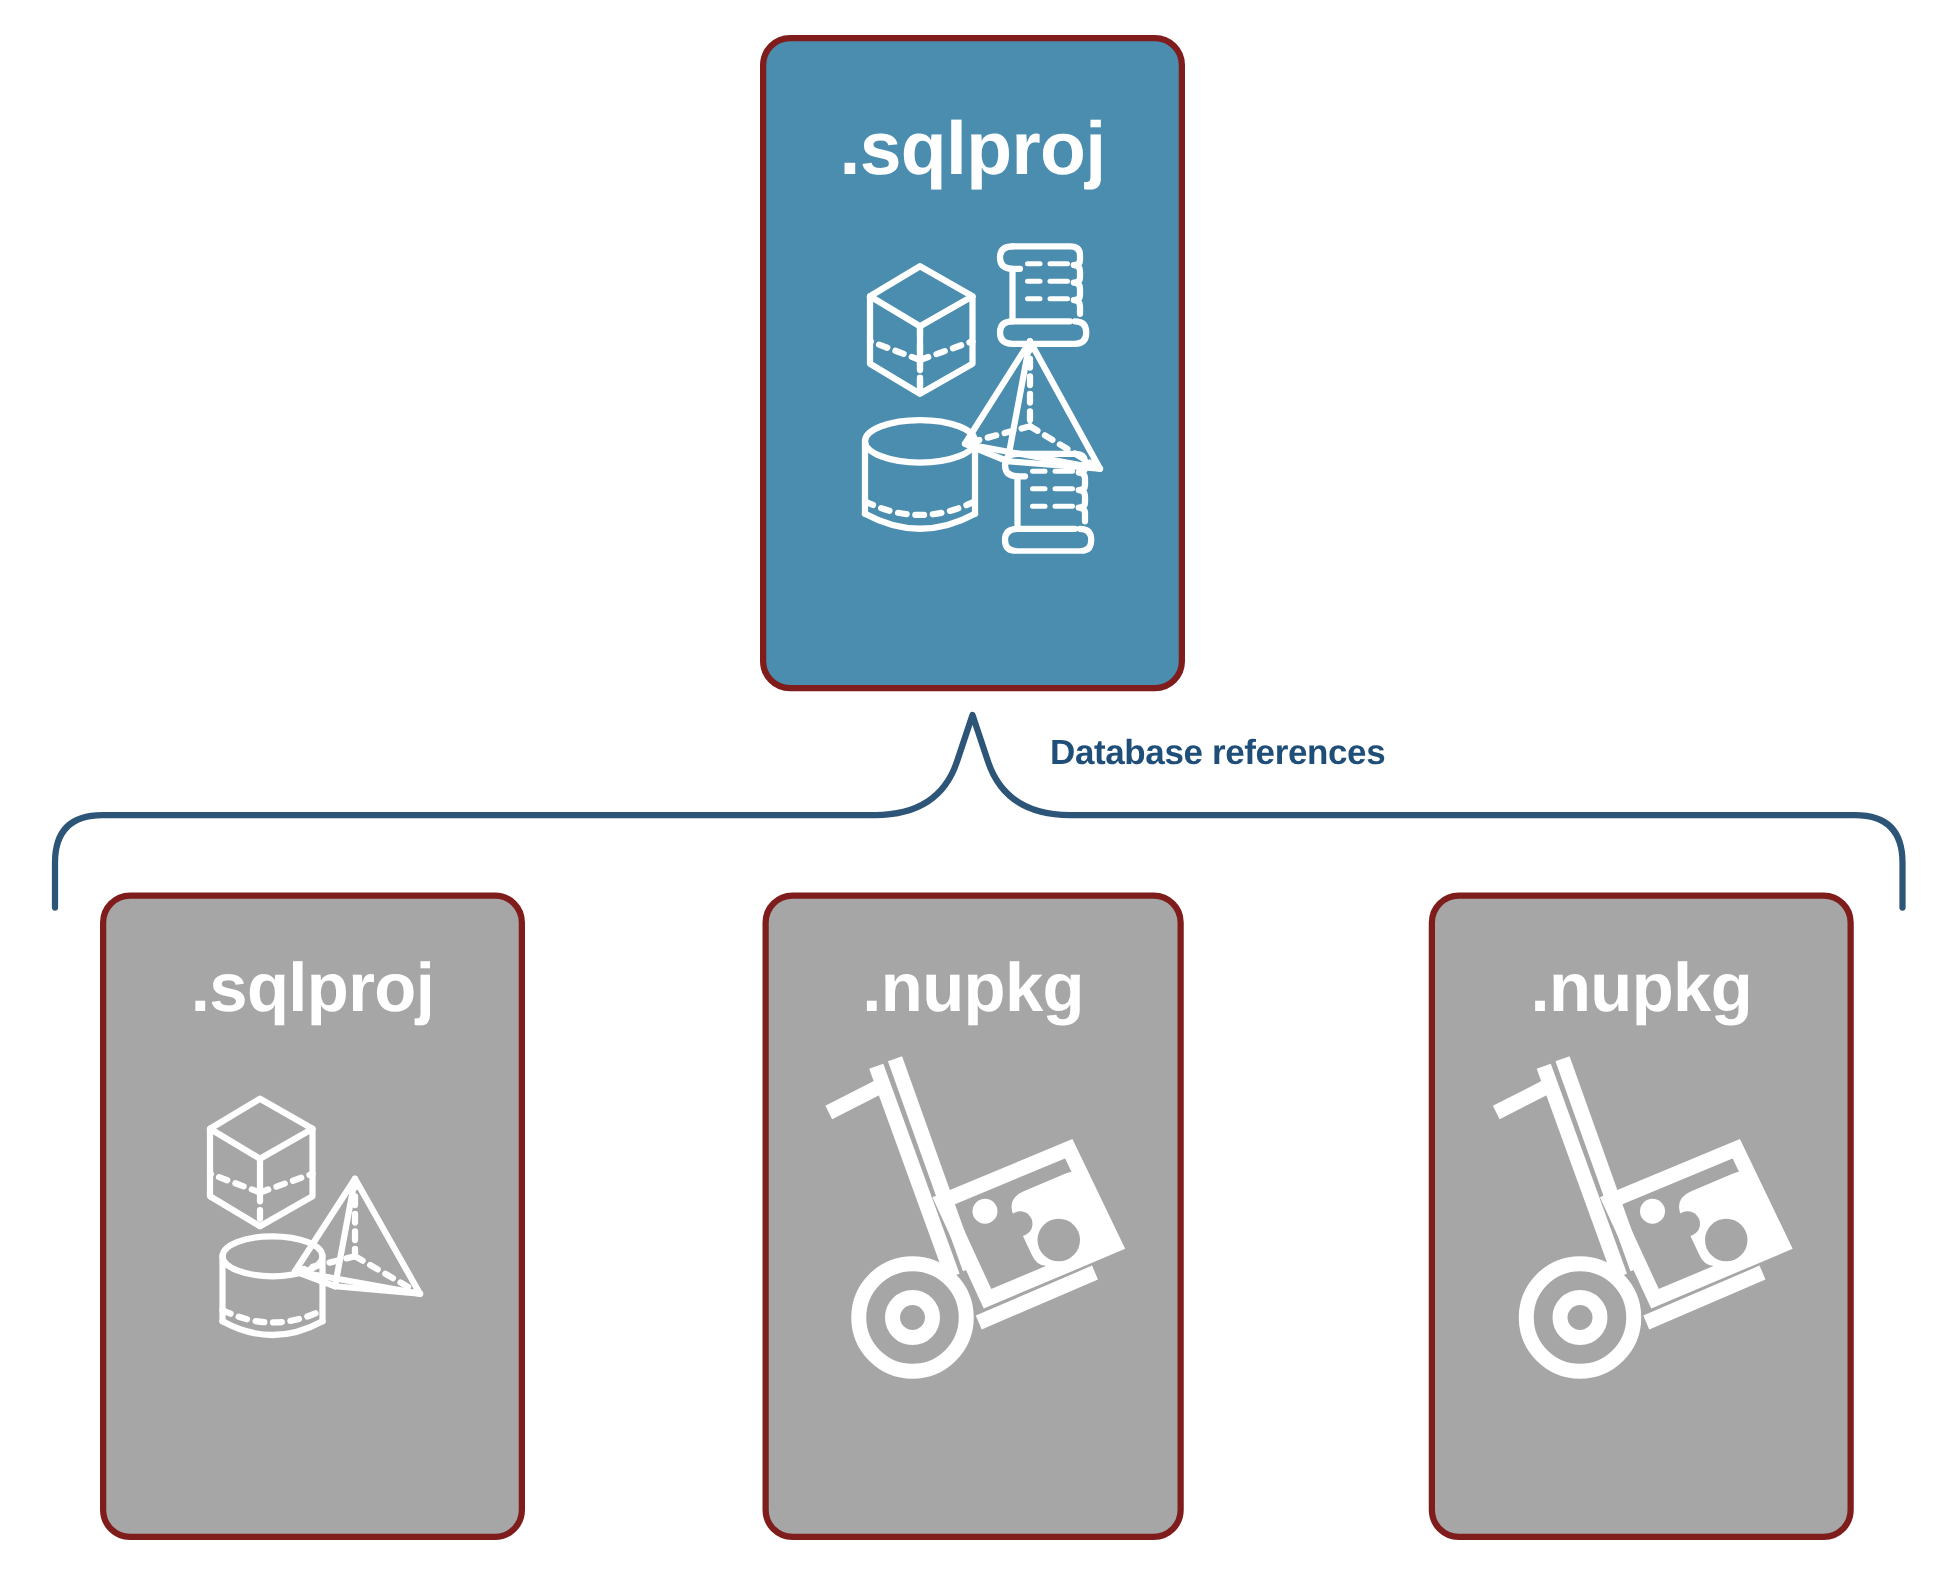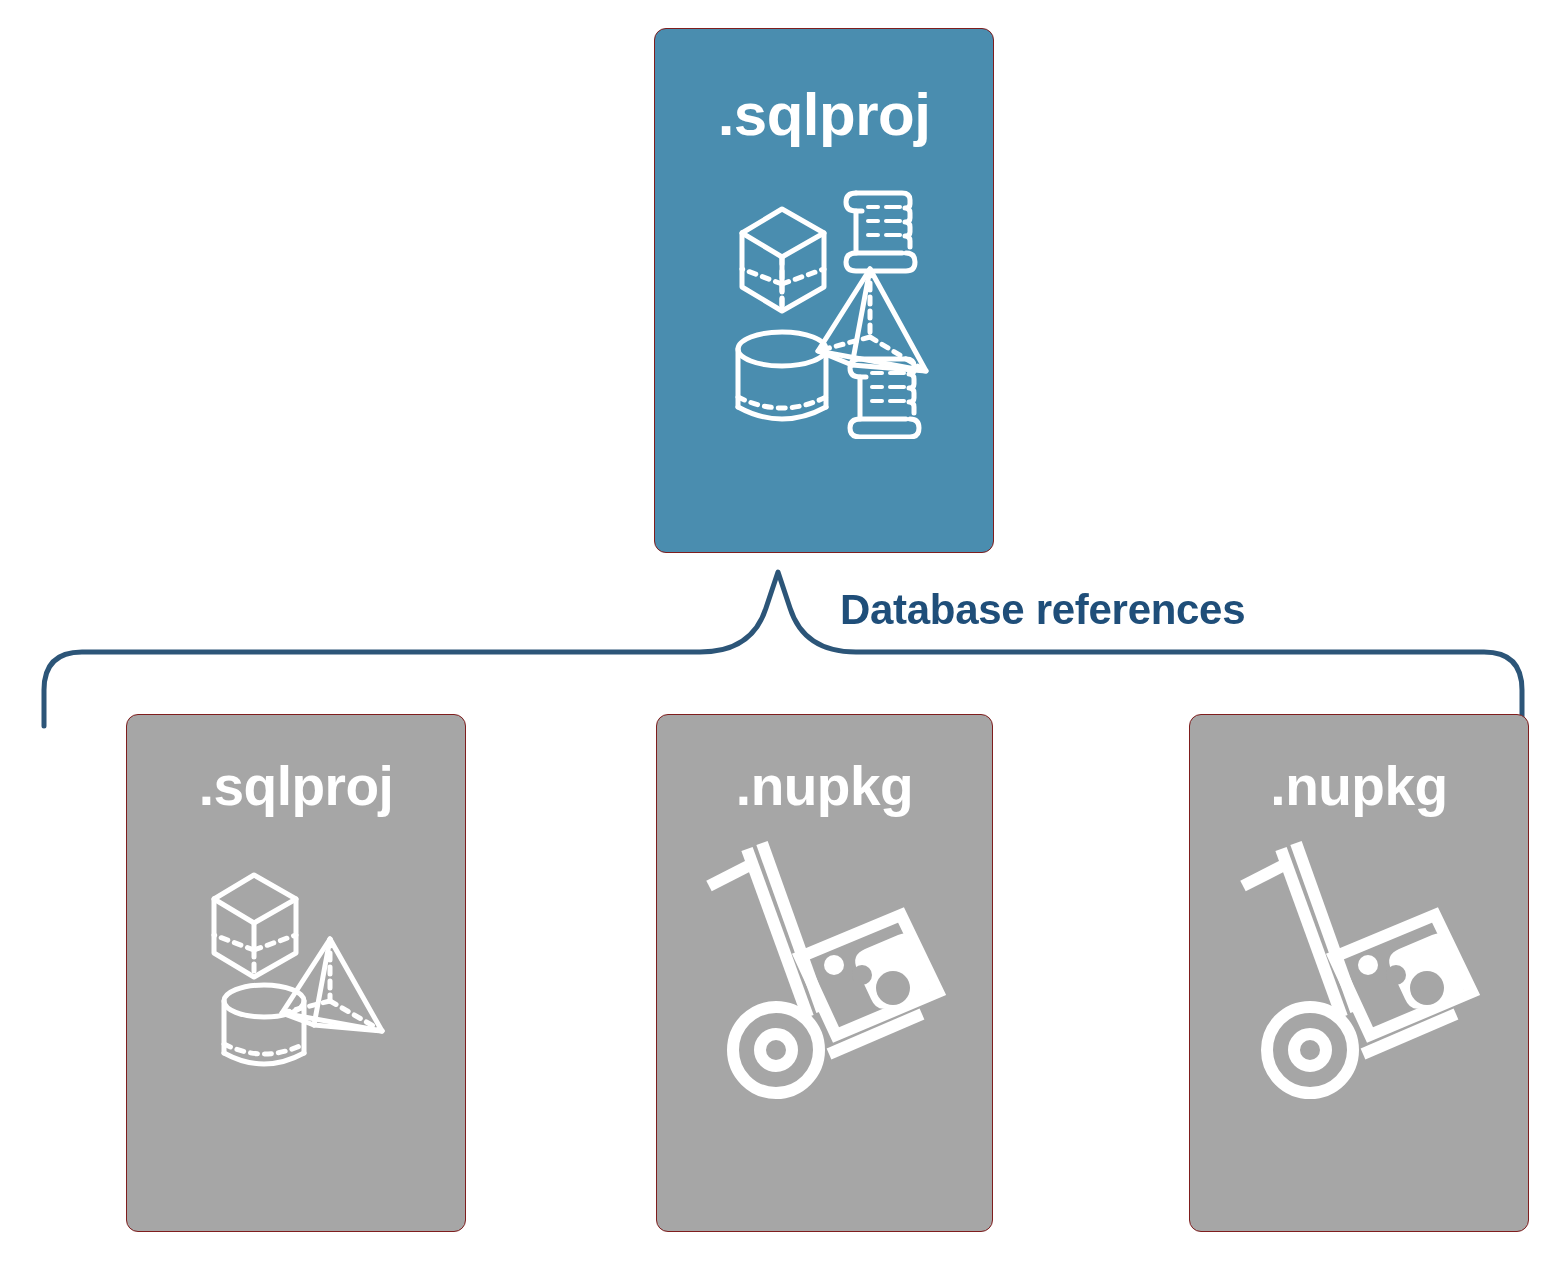--- a/index.html
+++ b/index.html
@@ -28,24 +28,23 @@
     top: 0;
     width: 1566px;
     height: 1274px;
     pointer-events: none;
   }
 
   
   .card {
     position: absolute;
     box-sizing: border-box;
-    border-radius: 12px;
-    border: 1px solid #7f1d1d;
+    border-radius: 24px;
+    border: 5px solid #7f1d1d;
     display: block;
-    margin-left: 46px;
   }
   .card.teal   { background: #4a8daf; }
   .card.gray   { background: #a6a6a6; }
 
   .card-title {
     position: absolute;
     left: 0;
     right: 0;
     text-align: center;
     color: #ffffff;
@@ -103,21 +102,21 @@
   #card-sqlproj-ref .card-icons { top: 140px; }
   #card-nupkg-1 .card-icons,
   #card-nupkg-2 .card-icons { top: 120px; }
 
   
   #brace-label {
     position: absolute;
     left: 840px;
     top: 586px;
     color: #1f4e79;
-    font-size: 42px;
+    font-size: 28px;
     font-weight: bold;
     letter-spacing: -0.3px;
     white-space: nowrap;
     user-select: none;
   }
 </style>
 </head>
 <body>
 
 <div id="diagram-root">

